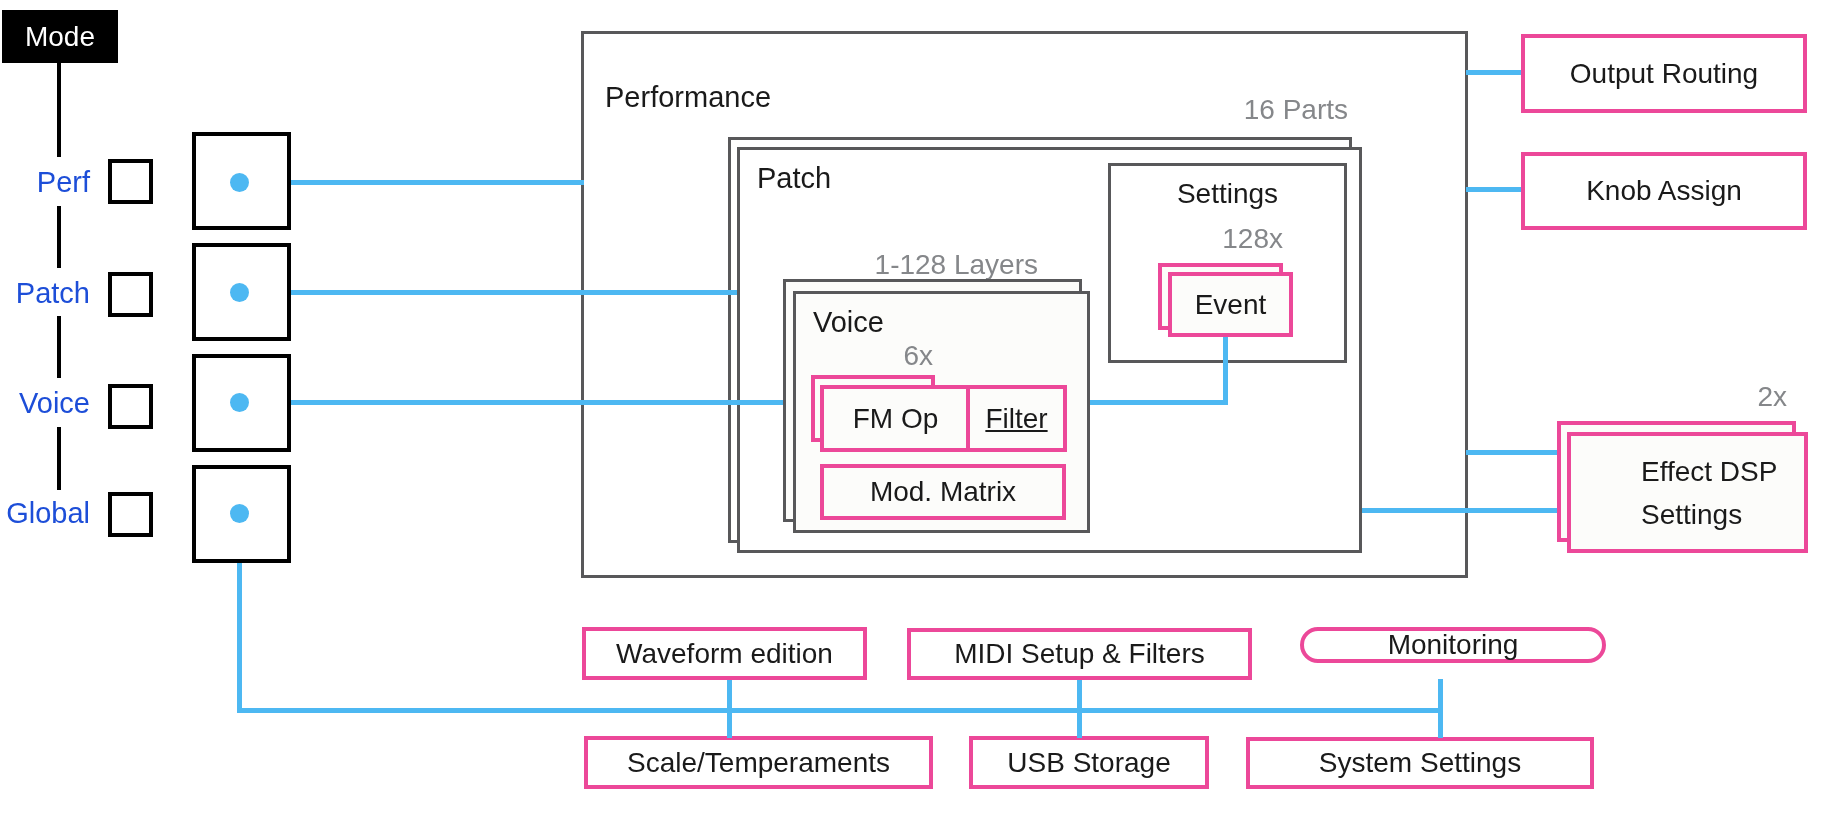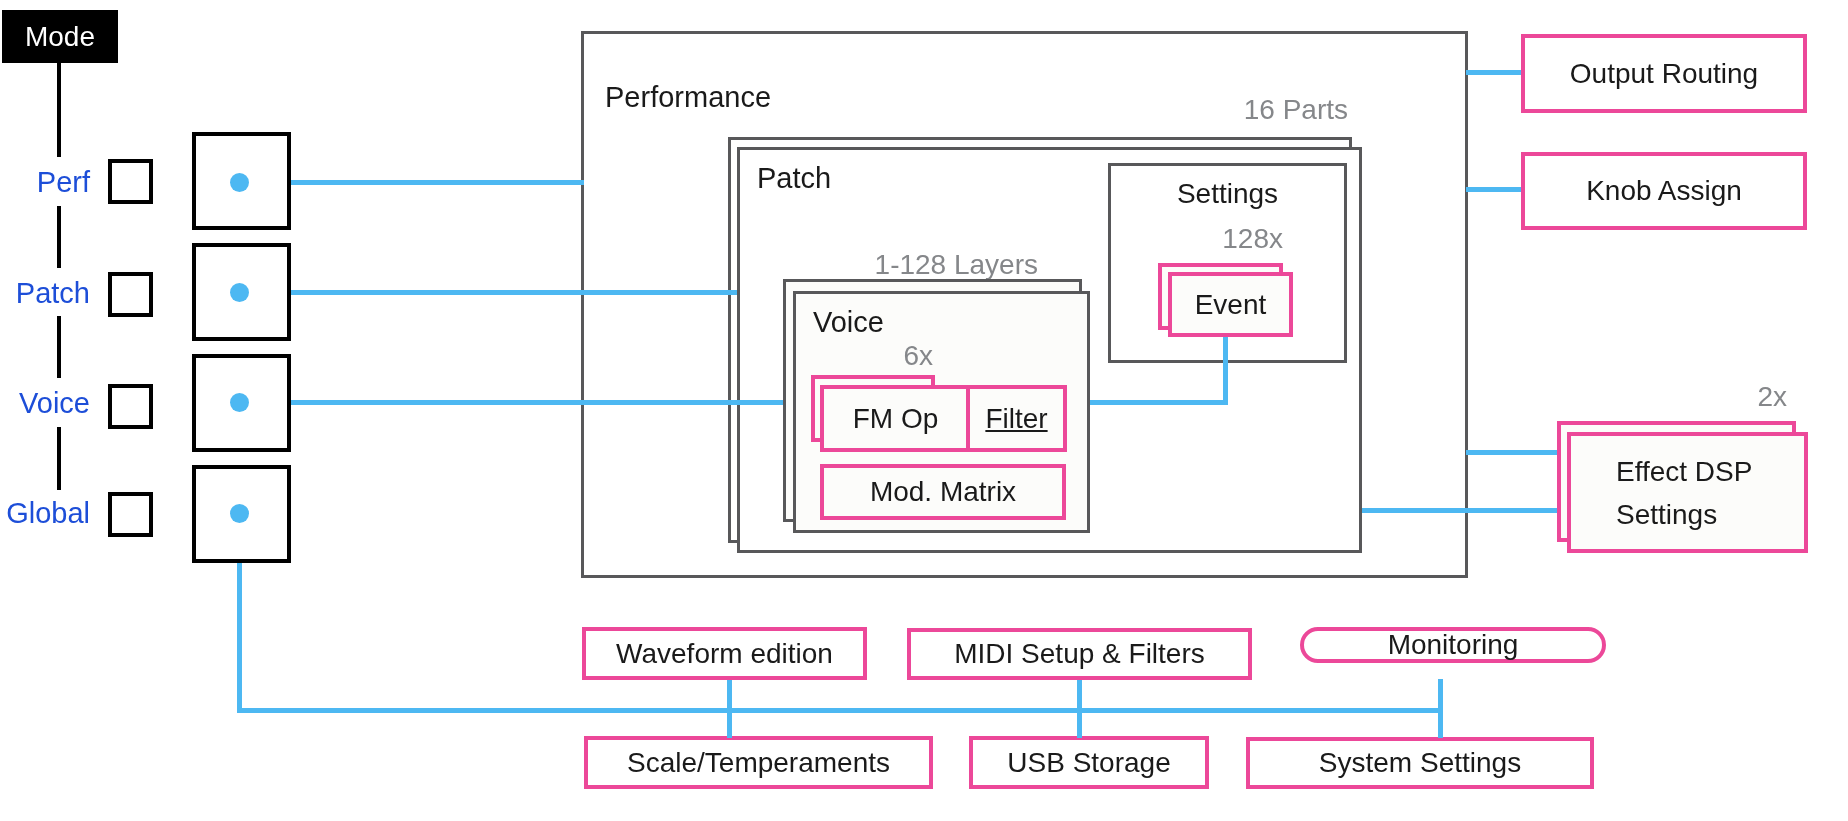--- a/index.html
+++ b/index.html
@@ -59,21 +59,21 @@
   </div>
 
   <div class="abs gbox4 cen t" style="left:1521px;top:34px;width:286px;height:79px;">
     <span>Output Routing</span>
   </div>
   <div class="abs gbox4 cen t" style="left:1521px;top:152px;width:286px;height:78px;">
     <span>Knob Assign</span>
   </div>
   <div class="abs note" style="left:1687px;top:381px;width:100px;">2x</div>
   <div class="abs gbox4 off" style="left:1557px;top:421px;width:239px;height:121px;"></div>
-  <div class="abs gbox4 off" style="left:1567px;top:432px;width:241px;height:121px;display:flex;flex-direction:column;justify-content:center;padding-left:45px;">
+  <div class="abs gbox4 off" style="left:1567px;top:432px;width:241px;height:121px;display:flex;flex-direction:column;justify-content:center;padding-left:70px;">
     <div class="t" style="line-height:43px;">Effect DSP</div>
     <div class="t" style="line-height:43px;">Settings</div>
   </div>
 
   <div class="abs gbox4 cen t" style="left:582px;top:627px;width:285px;height:53px;">
     <span>Waveform edition</span>
   </div>
   <div class="abs gbox4 cen t" style="left:907px;top:628px;width:345px;height:52px;">
     <span>MIDI Setup &amp; Filters</span>
   </div>

